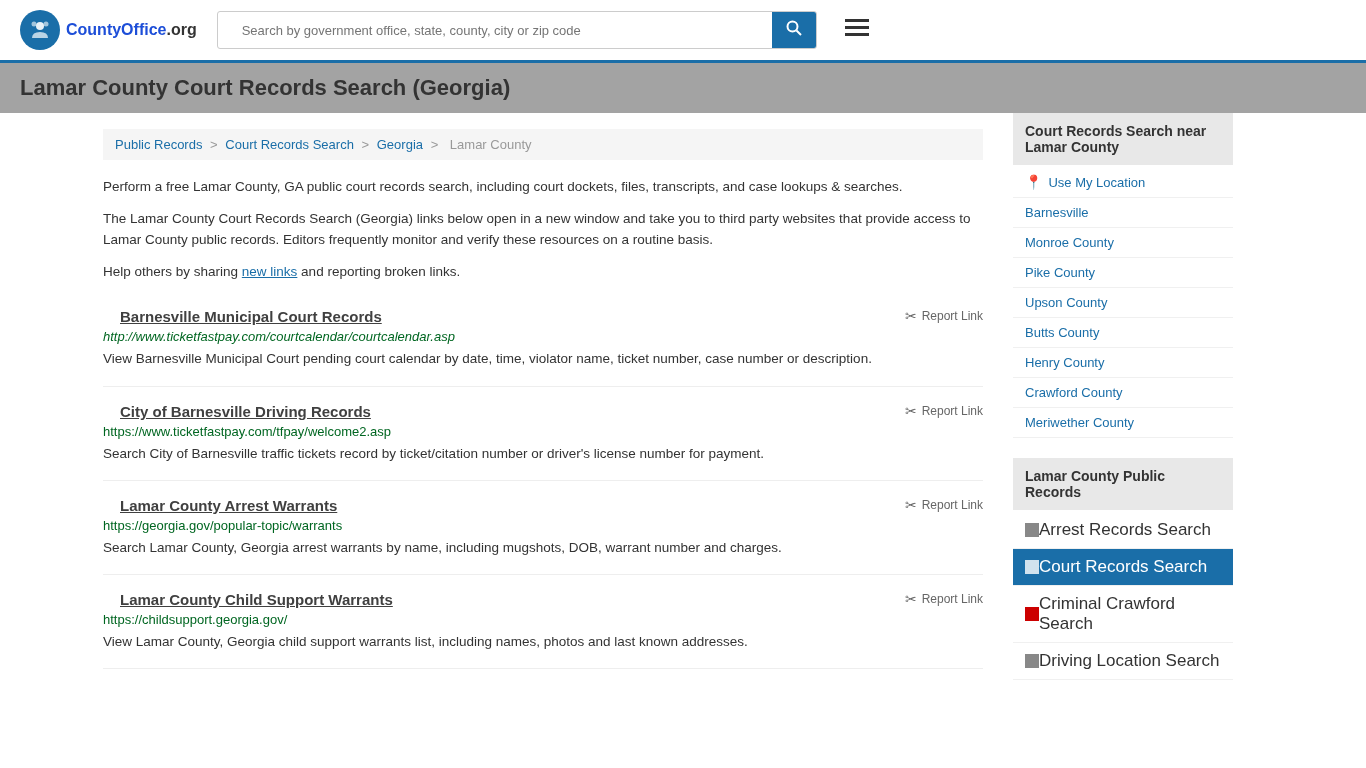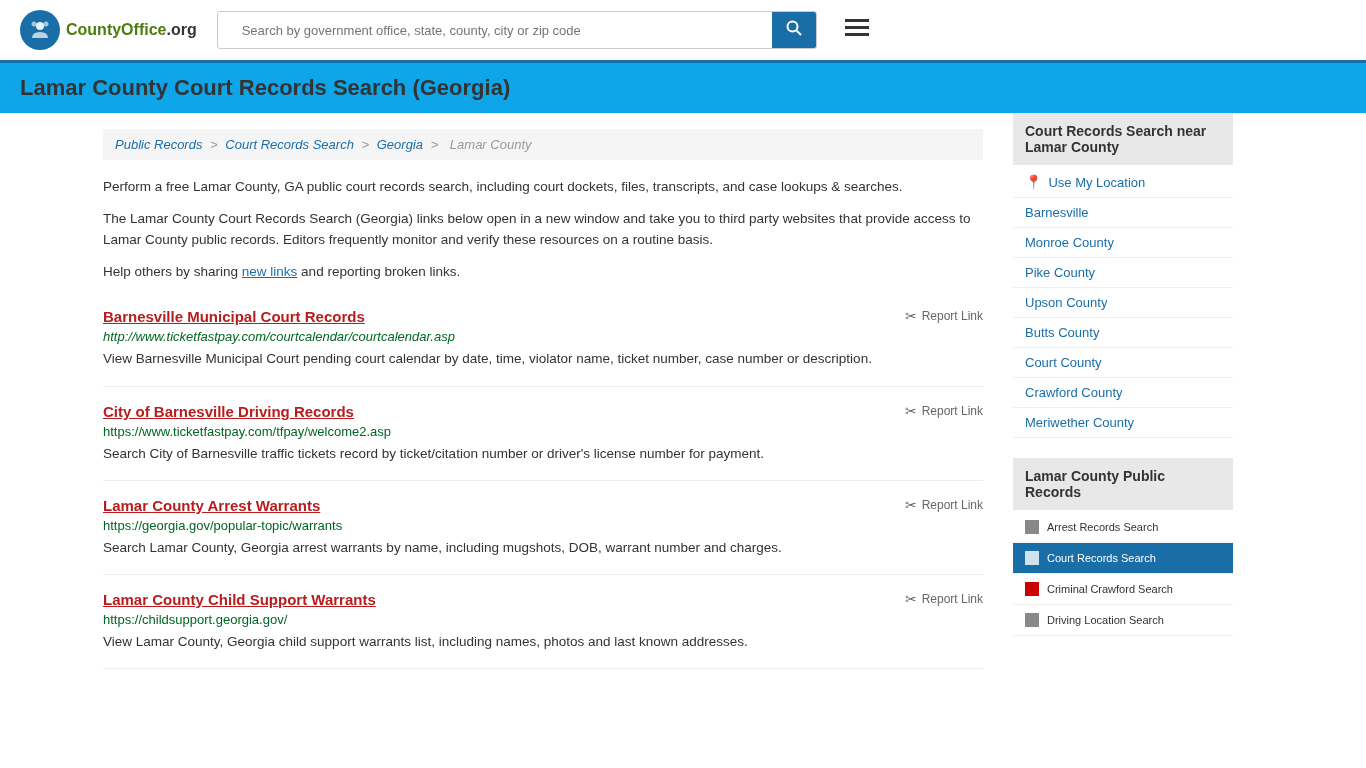--- a/index.html
+++ b/index.html
@@ -30,21 +30,21 @@
       justify-content: center;
       color: white;
       font-size: 18px;
     }
     .logo-text {
       font-size: 16px;
       color: #333;
       font-weight: bold;
     }
     .logo-text span {
-      color: #4d7c0f;
+      color: #1d4ed8;
     }
     .search-bar {
       flex: 1;
       max-width: 600px;
       display: flex;
       border: 1px solid #ccc;
       border-radius: 3px;
       overflow: hidden;
       padding-left: 12px;
     }
@@ -68,21 +68,21 @@
       background: none;
       border: none;
       cursor: pointer;
       font-size: 22px;
       color: #333;
       padding: 4px 8px;
     }
 
     
     .page-title-bar {
-      background: #0ea5e9;
+      background: #a3a3a3;
       padding: 12px 20px;
     }
     .page-title-bar h1 {
       font-size: 22px;
       font-weight: bold;
       color: #333;
     }
 
     
     .main-layout {
@@ -99,21 +99,20 @@
       max-width: 920px;
     }
 
     
     .breadcrumb {
       background: #f5f5f5;
       padding: 8px 12px;
       margin-bottom: 16px;
       font-size: 13px;
       color: #666;
-      font-style: italic;
     }
     .breadcrumb a {
       color: #1a6ea8;
       text-decoration: none;
     }
     .breadcrumb span { margin: 0 4px; color: #999; }
 
     
     .description {
       margin-bottom: 10px;
@@ -126,24 +125,25 @@
     }
 
     
     .result-card {
       border-bottom: 1px solid #eee;
       padding: 16px 0;
     }
     .result-title {
       font-size: 15px;
       font-weight: bold;
-      color: #b91c1c;
+      color: #404040;
       text-decoration: underline;
       cursor: pointer;
       display: inline;
+      margin-left: 17px;
     }
     .result-header {
       display: flex;
       justify-content: space-between;
       align-items: flex-start;
       margin-bottom: 4px;
     }
     .report-link {
       display: flex;
       align-items: center;
@@ -190,23 +190,22 @@
       border-bottom: 1px solid #f0f0f0;
     }
     .sidebar-link.with-icon {
       display: flex;
       align-items: center;
       gap: 6px;
     }
     .sidebar-menu-item {
       display: flex;
       align-items: center;
-      gap: 8px;
       padding: 8px 12px;
-      font-size: 11px;
+      font-size: 17px;
       color: #333;
       cursor: pointer;
       border-bottom: 1px solid #f0f0f0;
     }
     .sidebar-menu-item.active {
       background: #1a6ea8;
       color: white;
     }
     .sidebar-menu-item.active a {
       color: white;
@@ -333,21 +332,21 @@
       <a href="#" class="sidebar-link with-icon">
         <span style="color:#1a6ea8; font-size:14px;">📍</span>
         <span>Use My Location</span>
       </a>
       <div id="nearby-links-container">
           <a href="#" class="sidebar-link">Barnesville</a>
           <a href="#" class="sidebar-link">Monroe County</a>
           <a href="#" class="sidebar-link">Pike County</a>
           <a href="#" class="sidebar-link">Upson County</a>
           <a href="#" class="sidebar-link">Butts County</a>
-          <a href="#" class="sidebar-link">Court County</a>
+          <a href="#" class="sidebar-link">Henry County</a>
           <a href="#" class="sidebar-link">Crawford County</a>
           <a href="#" class="sidebar-link">Meriwether County</a>
         </div>
     </div>
 
     <div class="sidebar-section">
       <div class="sidebar-header">Lamar County Public Records</div>
       <div id="public-records-menu">
           <div class="sidebar-menu-item">
     <span style="width:14px; height:14px; display:inline-block; background:#888; flex-shrink:0;"></span>

